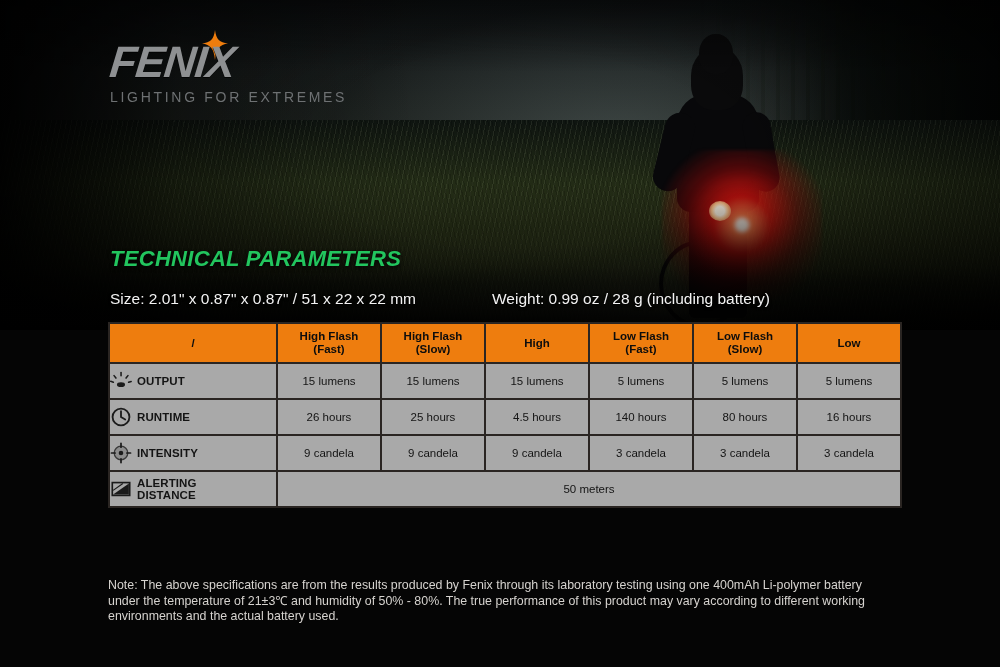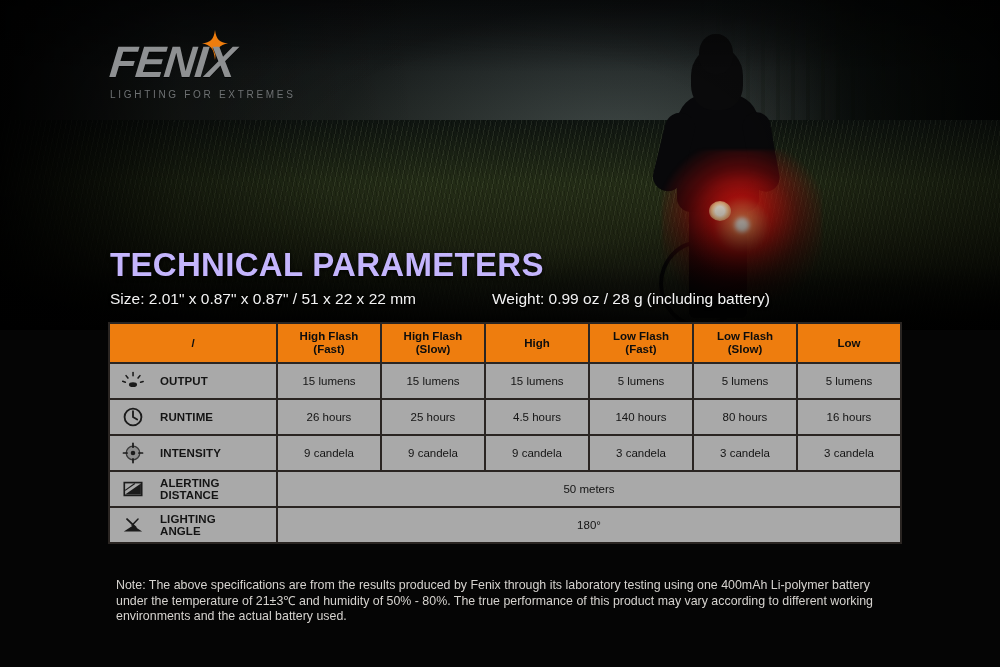--- a/index.html
+++ b/index.html
@@ -126,32 +126,33 @@
   #logo .word{
     font-size:44px;font-weight:bold;letter-spacing:-1px;
     color:#8e9092;line-height:1;
     font-family:"Liberation Sans", sans-serif;
     font-style:italic;
     transform:skewX(-6deg);
     text-shadow:0 1px 0 rgba(0,0,0,.7);
   }
   #logo .tag{
     margin-top:5px;
-    font-size:10px;letter-spacing:2.7px;color:#6e7173;font-weight:400;
+    font-size:14px;letter-spacing:2.7px;color:#6e7173;font-weight:400;
   }
   #logo .star{
     position:absolute;left:92px;top:-10px;width:26px;height:30px;
   }
 
   
   #title{
     position:absolute;left:110px;top:246px;
-    font-size:33px;font-weight:bold;color:#c4b5fd;
+    font-size:22px;font-weight:bold;color:#22c55e;
     letter-spacing:.3px;
     text-shadow:0 2px 4px rgba(0,0,0,.85);
+    font-style:italic;
   }
   .specline{
     position:absolute;top:290px;
     color:#f3f3f3;font-size:15.5px;font-weight:400;
     text-shadow:0 1px 3px rgba(0,0,0,.9);
   }
   #spec-size{left:110px;}
   #spec-weight{left:492px;text-align:center;}
 
   
@@ -178,28 +179,28 @@
     height:38px;
     line-height:13px;
   }
   td.label{
     text-align:left;
     padding-left:11px;
     font-weight:bold;
     font-size:11.5px;
     letter-spacing:.1px;
   }
-  td.label .lbl-wrap{display:flex;align-items:center;gap:16px;margin-left:12px;}
+  td.label .lbl-wrap{display:flex;align-items:center;gap:5px;}
   td.label .lbl-txt{line-height:12.5px;text-align:left;}
   .ico{width:22px;height:22px;flex:0 0 22px;display:block;}
   tr.tall td{height:36px;}
 
   
   #note{
-    position:absolute;left:116px;top:578px;width:784px;
+    position:absolute;left:108px;top:578px;width:784px;
     color:#d6d3cf;font-size:12.4px;line-height:15.6px;
     text-align:left;
   }
 </style>
 </head>
 <body>
 
 <div id="page">
 
   <div id="photo">
@@ -351,33 +352,20 @@
               <rect x="2.5" y="5" width="19" height="14" fill="none" stroke="#1b1b1b" stroke-width="1.8"></rect>
               <path d="M3.4 18.1 L20.6 6.1 L20.6 18.1 Z" fill="#1b1b1b"></path>
               <path d="M3.4 13.5 L14 6.1" stroke="#1b1b1b" stroke-width="1.3" fill="none"></path>
             </svg>
             <span class="lbl-txt"><span>ALERTING</span><br><span>DISTANCE</span></span>
           </div>
         </td>
         <td colspan="6">50 meters</td>
       </tr>
 
-      <tr class="tall">
-        <td class="label">
-          <div class="lbl-wrap">
-            <svg class="ico" viewBox="0 0 24 24">
-              <path d="M2 19 L12 12.6 L22 19 Z" fill="#1b1b1b"></path>
-              <path d="M5.5 5.5 L15 14.5" stroke="#1b1b1b" stroke-width="2" stroke-linecap="round"></path>
-              <path d="M17.5 5.5 L11 12.2" stroke="#1b1b1b" stroke-width="1.6" stroke-linecap="round"></path>
-            </svg>
-            <span class="lbl-txt"><span>LIGHTING</span><br><span>ANGLE</span></span>
-          </div>
-        </td>
-        <td colspan="6">180°</td>
-      </tr>
 
 
     </tbody>
   </table>
 
   <div id="note">Note: The above specifications are from the results produced by Fenix through its laboratory testing using one 400mAh Li-polymer battery under the temperature of 21±3℃ and humidity of 50% - 80%. The true performance of this product may vary according to different working environments and the actual battery used.</div>
 
 </div>
 
 </body></html>

